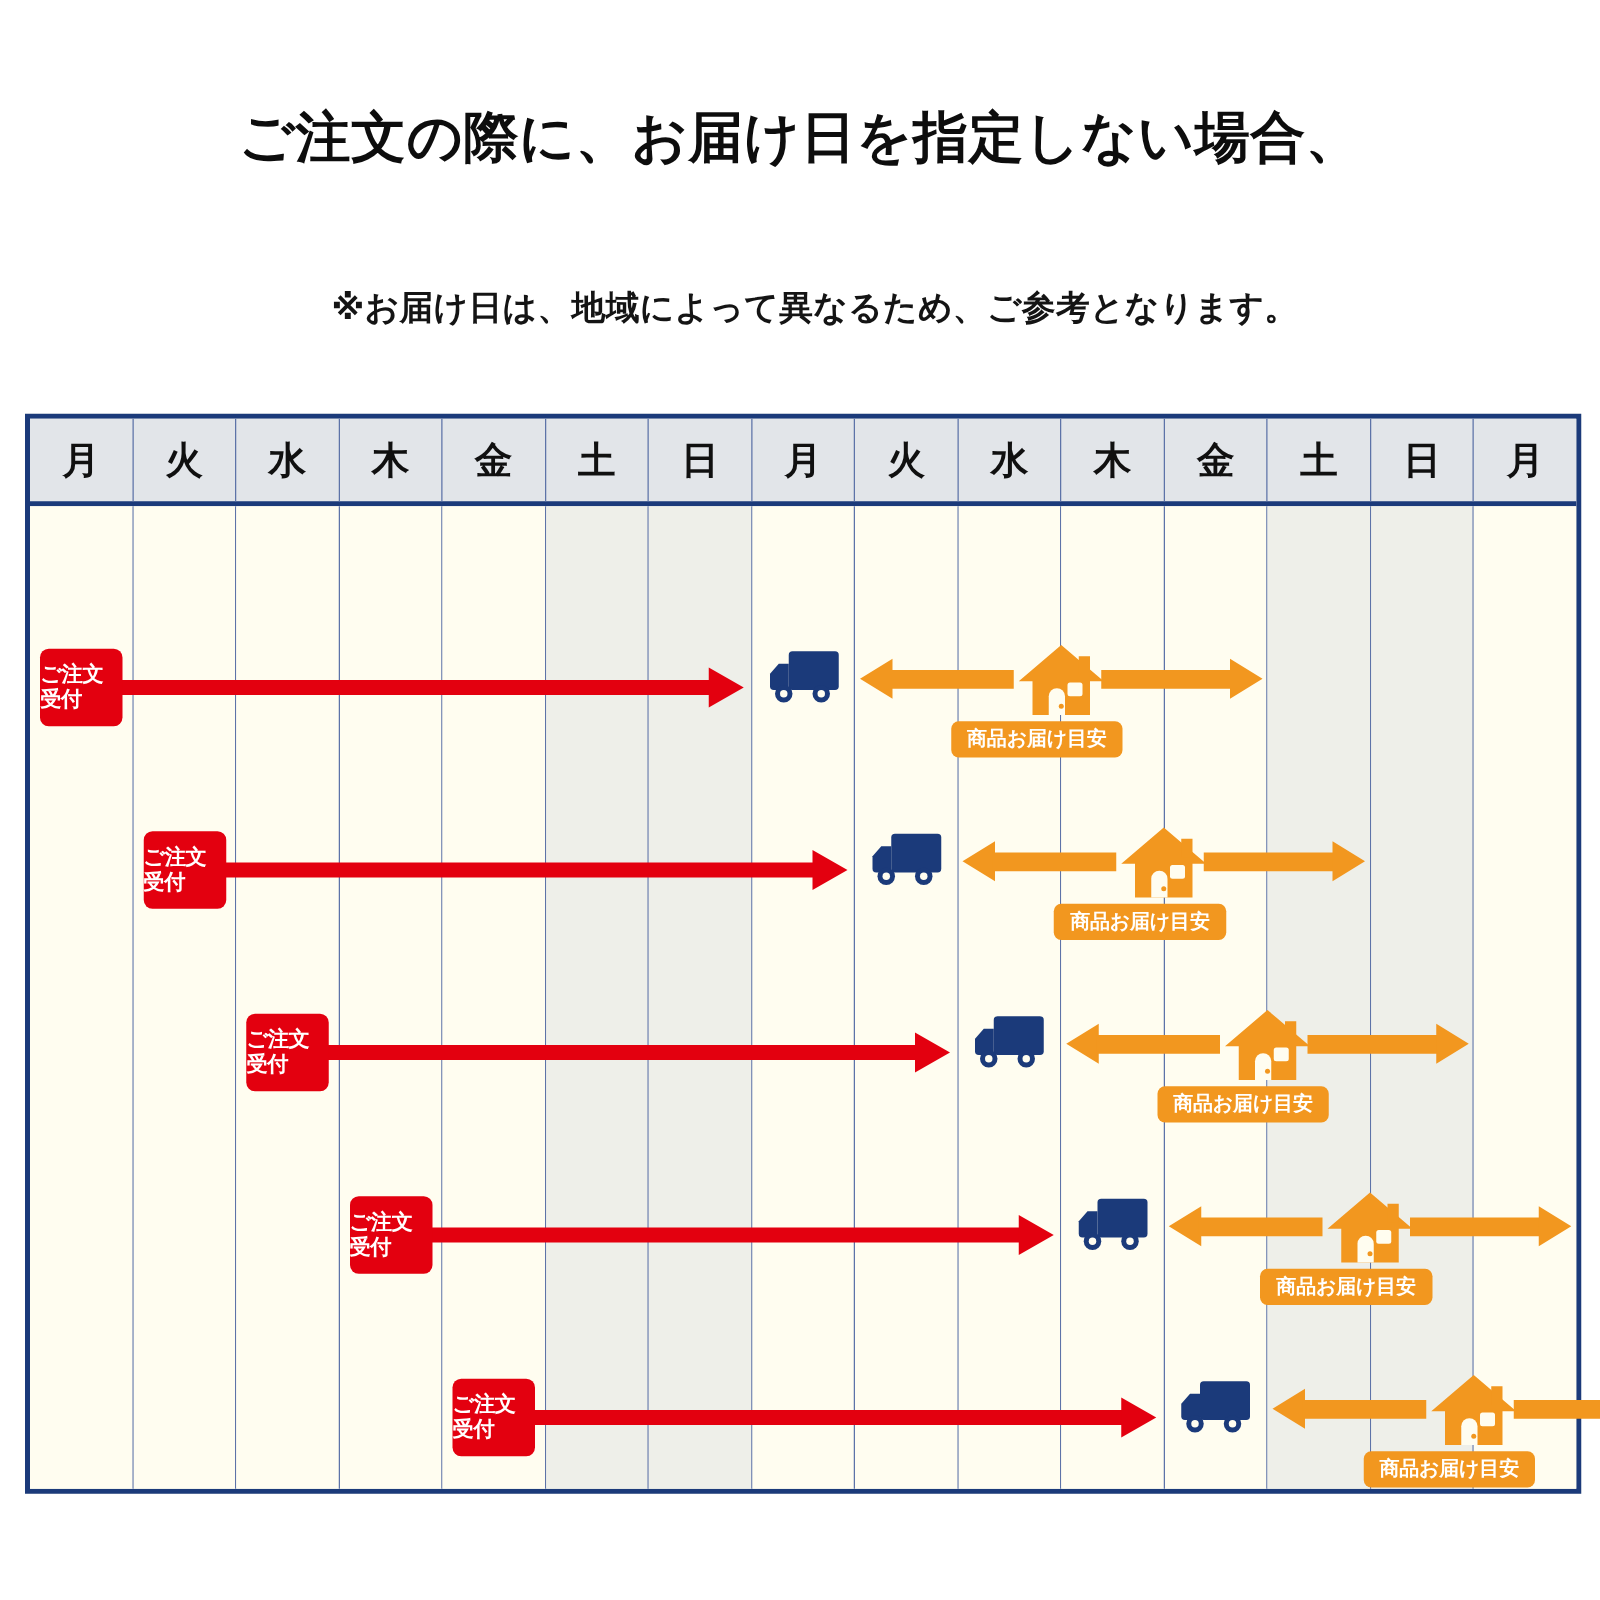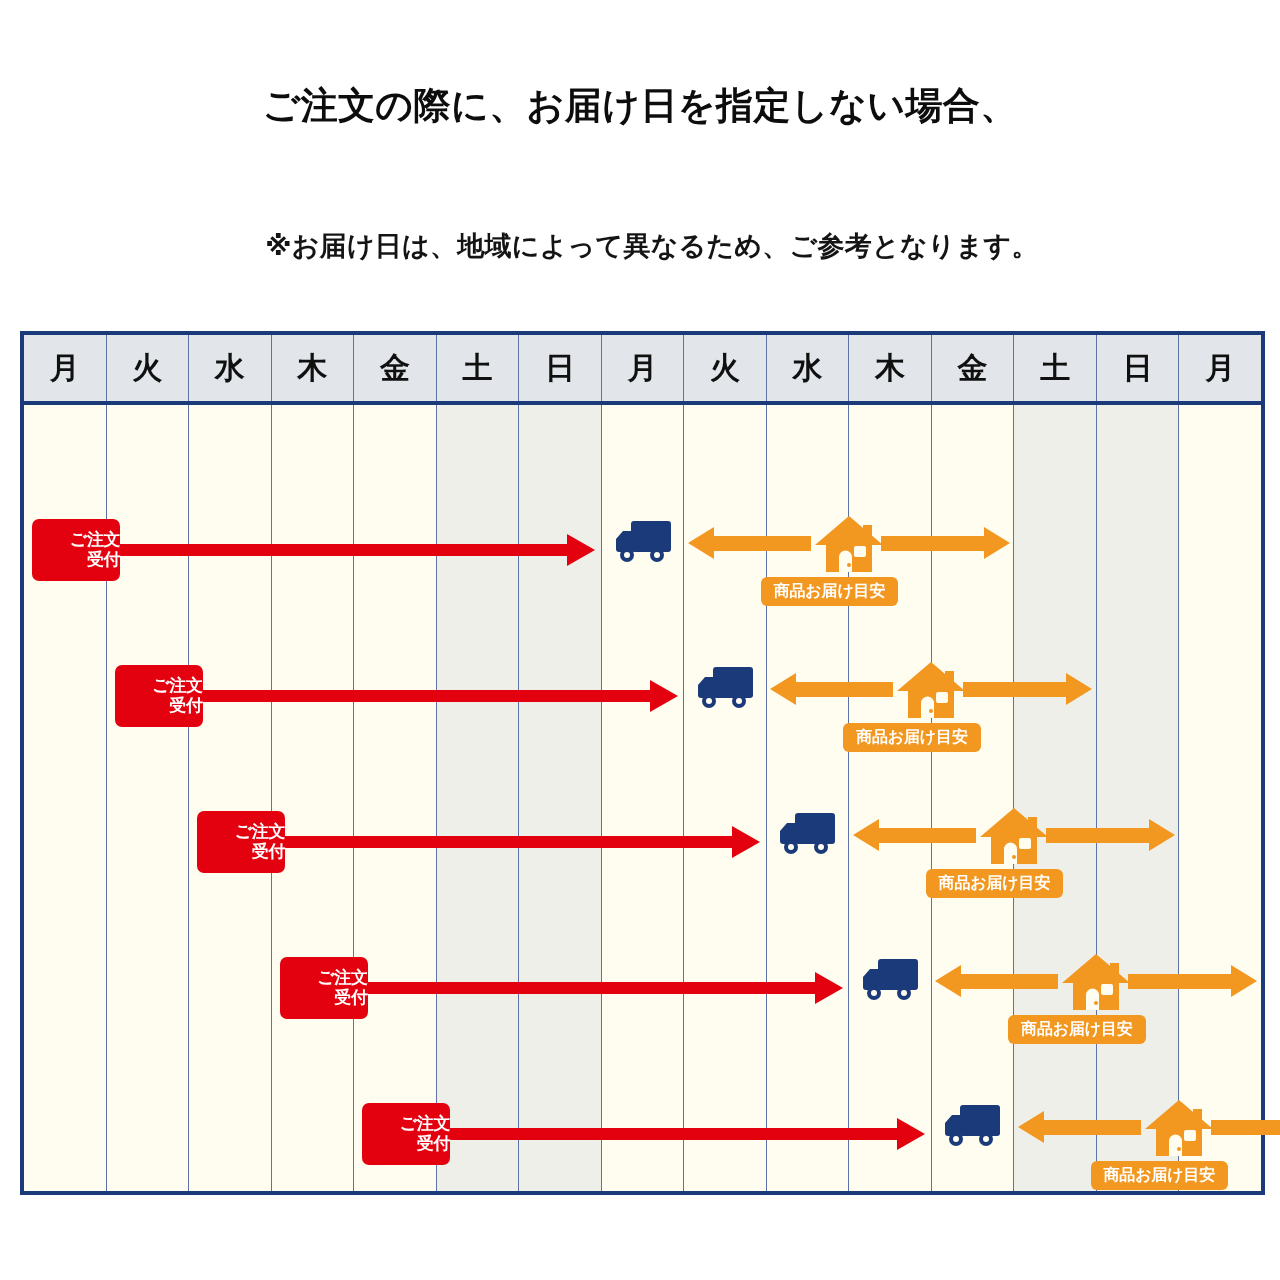--- a/index.html
+++ b/index.html
@@ -17,21 +17,21 @@
 
   
   .heading {
     position: absolute;
     top: 78px;
     left: 0;
     width: 1280px;
     text-align: center;
   }
   .heading-line {
-    font-size: 37px;
+    font-size: 44px;
     font-weight: 700;
     color: #0d0d0d;
     letter-spacing: 0.01em;
     line-height: 1.52;
     white-space: nowrap;
   }
   .subheading {
     position: absolute;
     top: 228px;
     left: 0;
@@ -109,29 +109,28 @@
   
   .order-badge {
     position: absolute;
     top: 18px;
     width: 66px;
     height: 62px;
     background: #e3000f;
     border-radius: 7px;
     display: flex;
     flex-direction: column;
-    align-items: flex-end;
+    align-items: flex-start;
     justify-content: center;
     color: #ffffff;
     font-size: 17px;
     font-weight: 700;
     line-height: 1.15;
     letter-spacing: -0.02em;
     z-index: 4;
-    padding-left: 22px;
   }
 
   
   .red-arrow {
     position: absolute;
     top: 40px;
     height: 18px;
     z-index: 3;
   }
   .red-arrow .shaft {

